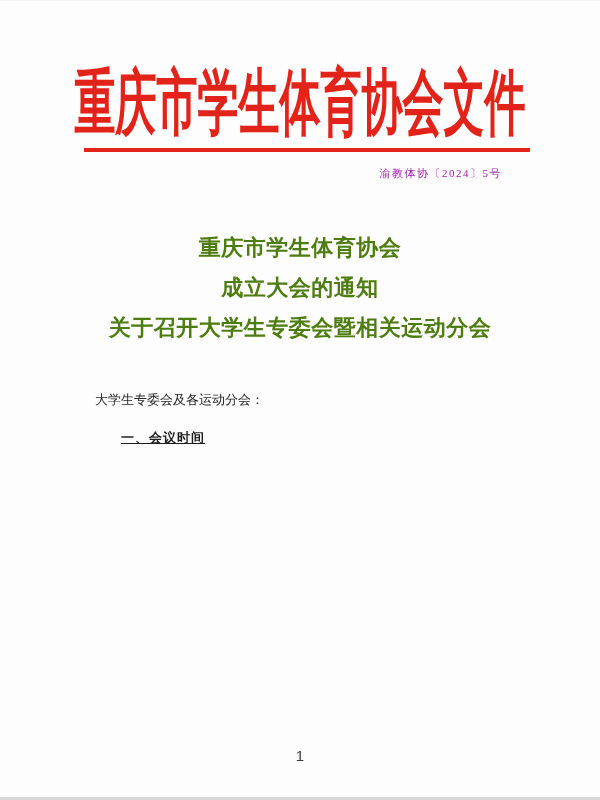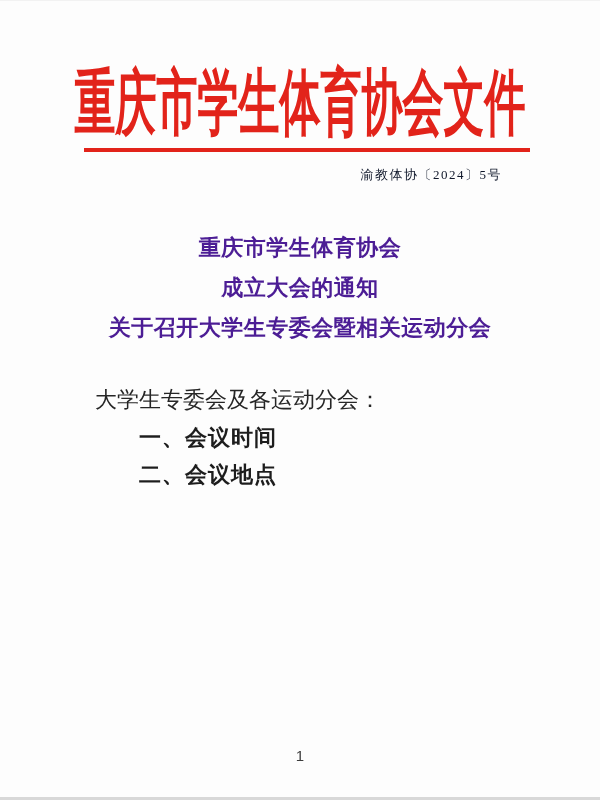--- a/index.html
+++ b/index.html
@@ -41,57 +41,58 @@
     top: 148px;
     left: 84px;
     width: 446px;
     height: 4px;
     background: var(--header-red, #e2231a);
   }
   .doc-number {
     position: absolute;
     top: 166px;
     right: 98px;
-    font-size: 13px;
+    font-size: 11px;
     letter-spacing: 1.5px;
-    color: #0f172a;
+    color: #a21caf;
   }
   .doc-title {
     position: absolute;
     top: 227px;
     left: 0;
     width: 100%;
     text-align: center;
-    color: #4c1d95;
+    color: #4d7c0f;
   }
   .title-line {
     font-size: 22px;
     line-height: 40px;
     font-weight: 700;
     letter-spacing: 0.5px;
     font-family: "DejaVu Serif", "Liberation Serif", serif;
   }
   .body-text {
     position: absolute;
     top: 381px;
     left: 95px;
     width: 428px;
-    font-size: 22px;
+    font-size: 13px;
     line-height: 37.5px;
     color: #262626;
     text-align: justify;
     font-family: "Liberation Serif", "DejaVu Serif", serif;
   }
   .body-text p { margin: 0; }
   .indent { text-indent: 2em; }
   .section-heading {
     font-family: "Liberation Sans", "DejaVu Sans", sans-serif;
     font-weight: 700;
     letter-spacing: 1px;
     color: #1d1d1d;
+    text-decoration: underline;
   }
   .page-number {
     position: absolute;
     bottom: 36px;
     left: 0;
     width: 100%;
     text-align: center;
     font-size: 15px;
     color: #3c3c3c;
     font-family: "Liberation Sans", "DejaVu Sans", sans-serif;
@@ -112,18 +113,17 @@
 
   <div class="doc-title">
     <div class="title-line">重庆市学生体育协会</div>
     <div class="title-line">成立大会的通知</div>
     <div class="title-line">关于召开大学生专委会暨相关运动分会</div>
   </div>
 
   <div class="body-text">
     <p>大学生专委会及各运动分会：</p>
     <p class="indent section-heading">一、会议时间</p>
-    <p class="indent section-heading">二、会议地点</p>
   </div>
 
   <div class="page-number">1</div>
 
 </div>
 
 </body></html>

